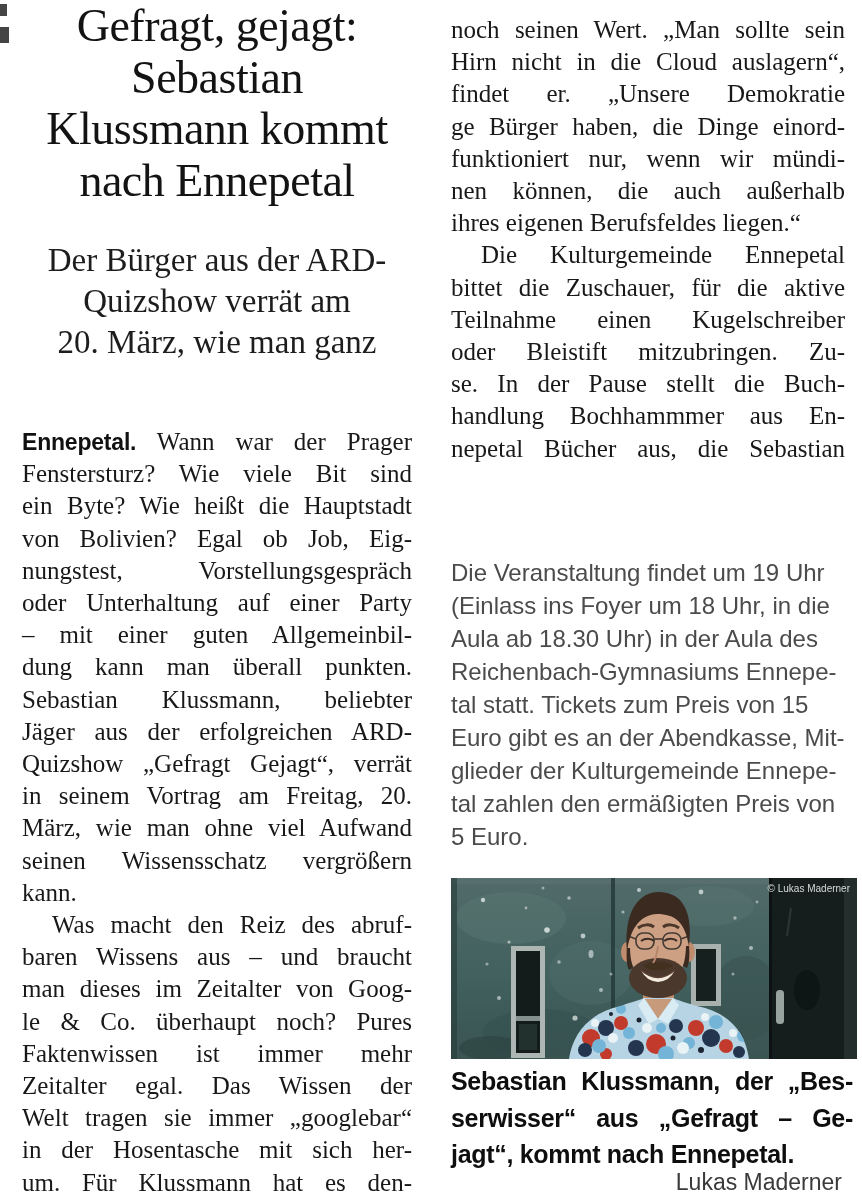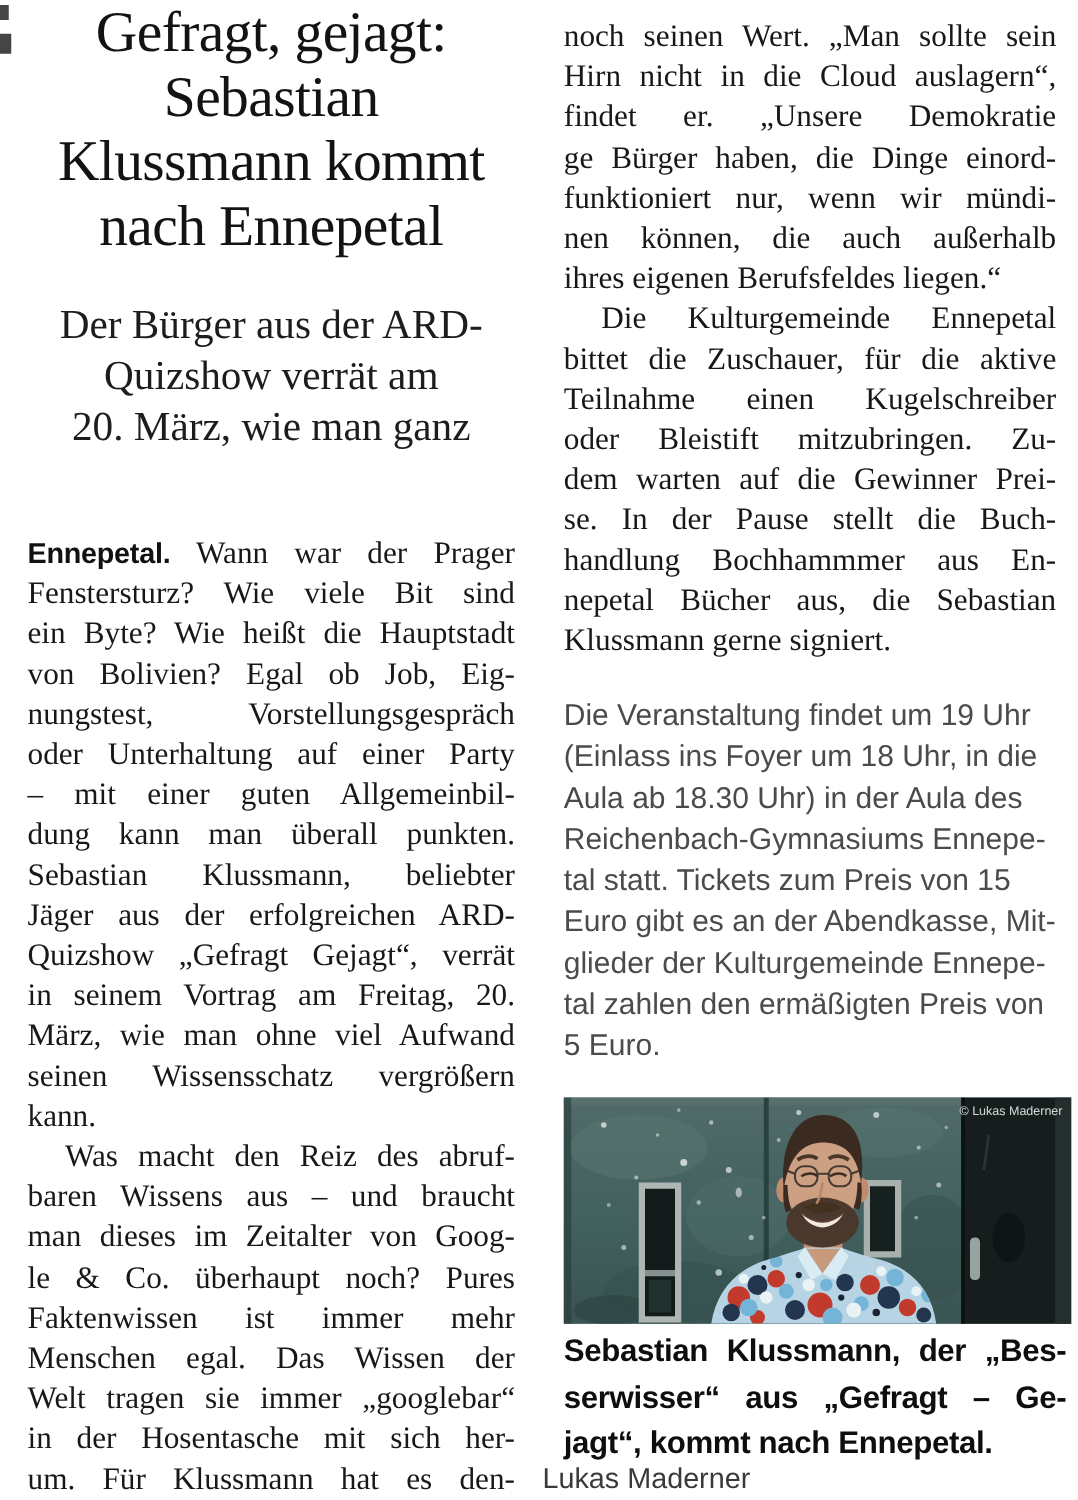--- a/index.html
+++ b/index.html
@@ -42,21 +42,21 @@
   
   .photo{position:absolute;left:451px;top:878px;width:406px;height:181px;background:#41605e;text-align:center;}
   .photo svg{display:block;width:100%;height:100%;}
   
   .caption{
     position:absolute;left:451px;top:1063px;width:402px;
     font-family:"Liberation Sans", sans-serif;font-weight:bold;
     font-size:25px;line-height:36.5px;color:#0e0e0e;letter-spacing:-0.3px;
   }
   .credit{
-    position:absolute;left:434px;top:1169px;width:394px;
+    position:absolute;left:448px;top:1169px;width:394px;text-align:right;
     font-family:"Liberation Sans", sans-serif;font-size:23px;color:#3a3a3a;
   }
   
   .artifact{position:absolute;background:#454545;}
   .artifact.a1{left:0;top:4px;width:7px;height:12px;}
   .artifact.a2{left:0;top:27px;width:9px;height:16px;}
 </style>
 </head>
 <body>
 
@@ -90,43 +90,41 @@
     <div class="ln">Quizshow „Gefragt Gejagt“, verrät</div>
     <div class="ln">in seinem Vortrag am Freitag, 20.</div>
     <div class="ln">März, wie man ohne viel Aufwand</div>
     <div class="ln">seinen Wissensschatz vergrößern</div>
     <div class="ln end">kann.</div>
     <div class="ln ind">Was macht den Reiz des abruf-</div>
     <div class="ln">baren Wissens aus – und braucht</div>
     <div class="ln">man dieses im Zeitalter von Goog-</div>
     <div class="ln">le &amp; Co. überhaupt noch? Pures</div>
     <div class="ln">Faktenwissen ist immer mehr</div>
-    <div class="ln">Menschen egal. Das Wissen der</div>
+    <div class="ln">Zeitalter egal. Das Wissen der</div>
     <div class="ln">Welt tragen sie immer „googlebar“</div>
     <div class="ln">in der Hosentasche mit sich her-</div>
     <div class="ln">um. Für Klussmann hat es den-</div>
   </div>
 
 <div class="body-col col-right">
     <div class="ln">noch seinen Wert. „Man sollte sein</div>
     <div class="ln">Hirn nicht in die Cloud auslagern“,</div>
     <div class="ln">findet er. „Unsere Demokratie</div>
     <div class="ln">ge Bürger haben, die Dinge einord-</div>
     <div class="ln">funktioniert nur, wenn wir mündi-</div>
     <div class="ln">nen können, die auch außerhalb</div>
     <div class="ln end">ihres eigenen Berufsfeldes liegen.“</div>
     <div class="ln ind">Die Kulturgemeinde Ennepetal</div>
     <div class="ln">bittet die Zuschauer, für die aktive</div>
     <div class="ln">Teilnahme einen Kugelschreiber</div>
     <div class="ln">oder Bleistift mitzubringen. Zu-</div>
-    <div class="ln">dem warten auf die Gewinner Prei-</div>
     <div class="ln">se. In der Pause stellt die Buch-</div>
     <div class="ln">handlung Bochhammmer aus En-</div>
     <div class="ln">nepetal Bücher aus, die Sebastian</div>
-    <div class="ln end">Klussmann gerne signiert.</div>
   </div>
 
 <div class="infobox">
     <div class="ln">Die Veranstaltung findet um 19 Uhr</div>
     <div class="ln">(Einlass ins Foyer um 18 Uhr, in die</div>
     <div class="ln">Aula ab 18.30 Uhr) in der Aula des</div>
     <div class="ln">Reichenbach-Gymnasiums Ennepe-</div>
     <div class="ln">tal statt. Tickets zum Preis von 15</div>
     <div class="ln">Euro gibt es an der Abendkasse, Mit-</div>
     <div class="ln">glieder der Kulturgemeinde Ennepe-</div>

